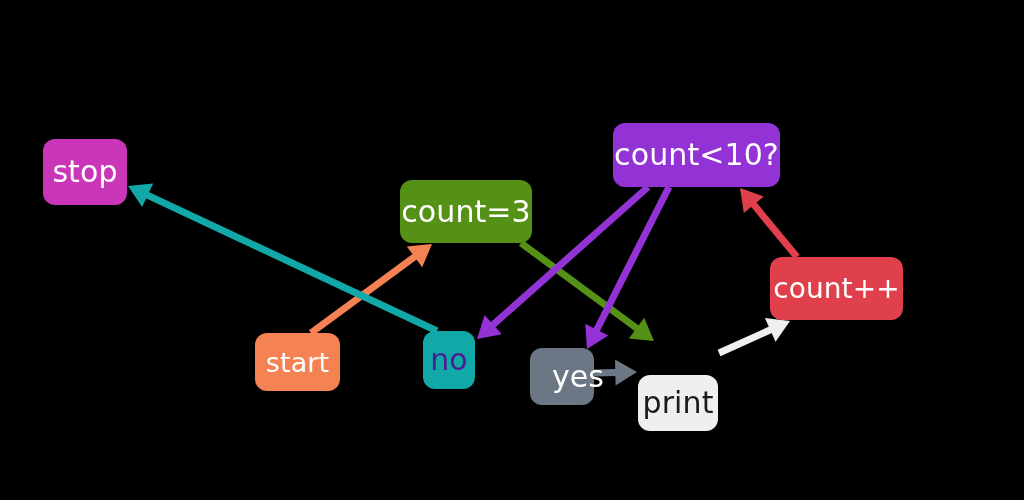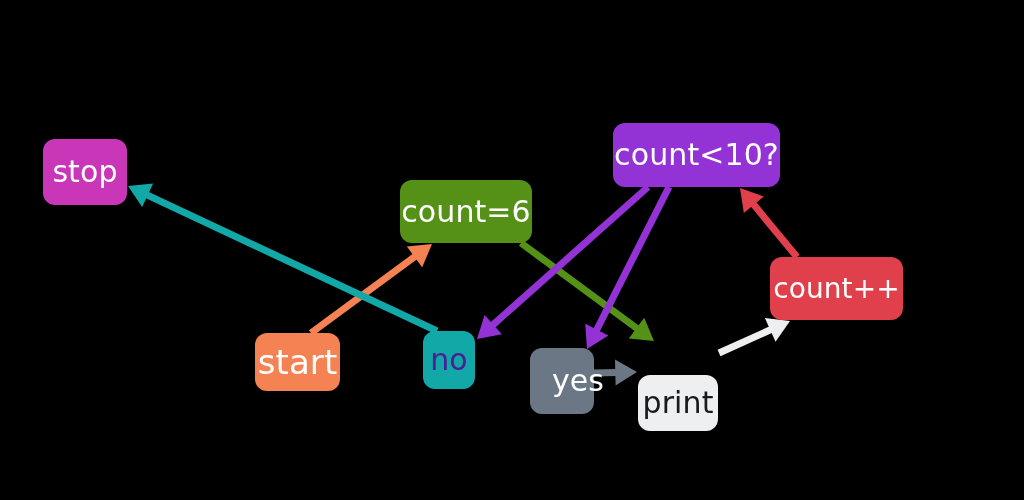--- a/index.html
+++ b/index.html
@@ -79,35 +79,35 @@
           <polygon points="790,321 775.5376561964014,341.7227679547524 764.8953845596949,318.11022776080983" fill="#EDEFF1"></polygon>
         </g>
       </g>
   </svg>
 
   <div id="node-group">
       <div class="node" style="left: 43px; top: 139px; width: 84px; height: 66px; background: rgb(201, 54, 184);">
         <span class="node-label" style="color: rgb(255, 255, 255); font-size: 30px;">stop</span>
       </div>
       <div class="node" style="left: 400px; top: 180px; width: 132px; height: 63px; background: rgb(85, 145, 23);">
-        <span class="node-label" style="color: rgb(255, 255, 255); font-size: 30px;">count=6</span>
+        <span class="node-label" style="color: rgb(255, 255, 255); font-size: 30px;">count=3</span>
       </div>
       <div class="node" style="left: 613px; top: 123px; width: 167px; height: 64px; background: rgb(147, 51, 214);">
         <span class="node-label" style="color: rgb(255, 255, 255); font-size: 30px;">count&lt;10?</span>
       </div>
       <div class="node" style="left: 770px; top: 257px; width: 133px; height: 63px; background: rgb(224, 64, 75);">
         <span class="node-label" style="color: rgb(255, 255, 255); font-size: 28px;">count++</span>
       </div>
       <div class="node" style="left: 255px; top: 333px; width: 85px; height: 58px; background: rgb(245, 130, 83);">
-        <span class="node-label" style="color: rgb(255, 255, 255); font-size: 34px;">start</span>
+        <span class="node-label" style="color: rgb(255, 255, 255); font-size: 27px;">start</span>
       </div>
       <div class="node" style="left: 423px; top: 331px; width: 52px; height: 58px; background: rgb(18, 168, 168);">
         <span class="node-label" style="color: #4c1d95; font-size: 30px;">no</span>
       </div>
-      <div class="node" style="left: 530px; top: 348px; width: 64px; height: 66px; background: rgb(107, 119, 133); padding-left: 32px;">
+      <div class="node" style="left: 530px; top: 348px; width: 64px; height: 57px; background: rgb(107, 119, 133); padding-left: 32px;">
         <span class="node-label" style="color: rgb(255, 255, 255); font-size: 30px;">yes</span>
       </div>
       <div class="node" style="left: 638px; top: 343px; width: 80px; height: 56px; background: rgb(237, 239, 241); margin-top: 32px;">
         <span class="node-label" style="color: rgb(26, 26, 26); font-size: 30px;">print</span>
       </div>
     </div>
 
 </div>
 
 </body></html>

